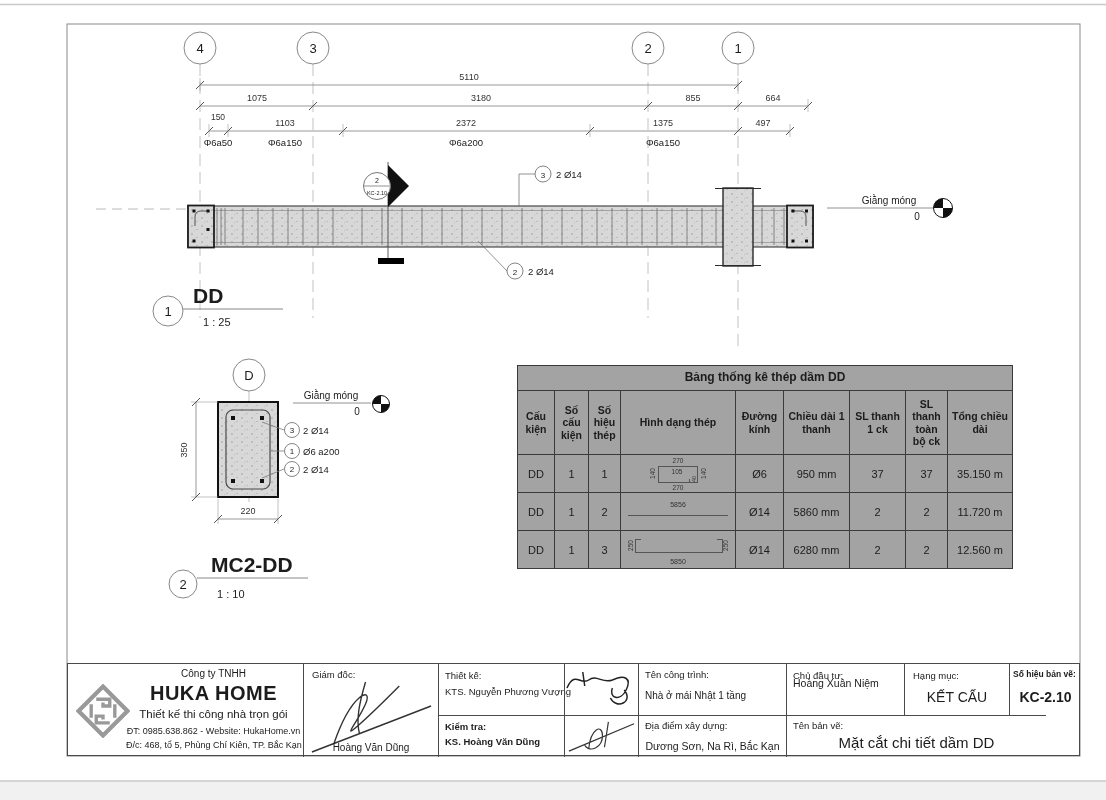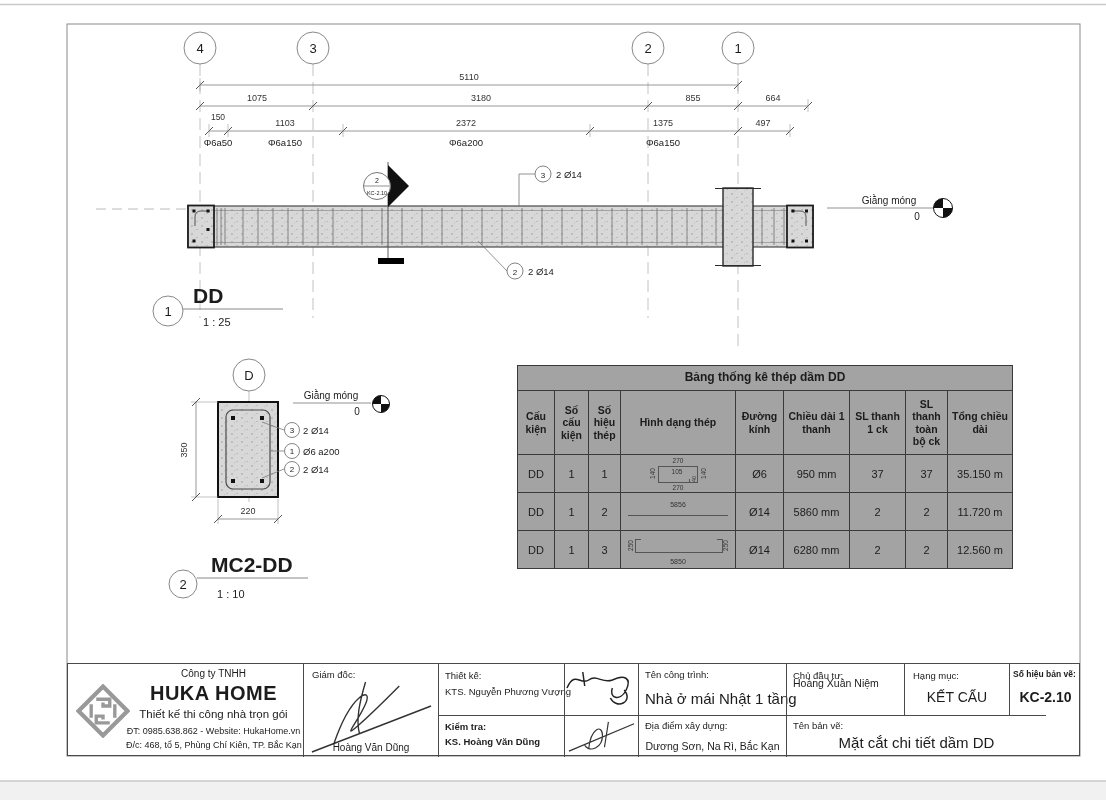--- a/index.html
+++ b/index.html
@@ -385,21 +385,21 @@
     </svg>
   </div>
   <div class="cell bl bt" style="left:496px;top:51px;width:74px;height:42px;">
     <svg class="sigsvg" viewBox="0 0 74 42" preserveAspectRatio="none">
       <path d="M4 36 L70 8 M24 34 C26 12 38 8 38 20 C38 32 26 38 20 30 M44 6 L40 32" fill="none" stroke="#333" stroke-width="1.2"></path>
     </svg>
   </div>
 
   <div class="cell bl" style="left:570px;top:0;width:148px;height:51px;">
     <div class="lab" style="position:absolute;left:6px;top:5px;">Tên công trình:</div>
-    <div style="position:absolute;left:6px;bottom:8px;font-size:15px;white-space:nowrap;">Nhà ở mái Nhật 1 tầng</div>
+    <div style="position:absolute;left:6px;bottom:14px;font-size:10px;white-space:nowrap;">Nhà ở mái Nhật 1 tầng</div>
   </div>
   <div class="cell bl bt" style="left:570px;top:51px;width:148px;height:42px;">
     <div class="lab" style="position:absolute;left:6px;top:4px;">Địa điểm xây dựng:</div>
     <div style="position:absolute;left:0;right:0;bottom:5px;text-align:center;font-size:10.5px;white-space:nowrap;">Dương Sơn, Na Rì, Bắc Kạn</div>
   </div>
 
   <div class="cell bl" style="left:718px;top:0;width:118px;height:51px;">
     <div class="lab" style="position:absolute;left:6px;top:6px;">Chủ đầu tư:</div>
     <div style="position:absolute;left:6px;top:13px;font-size:10.5px;white-space:nowrap;">Hoàng Xuân Niệm</div>
   </div>

